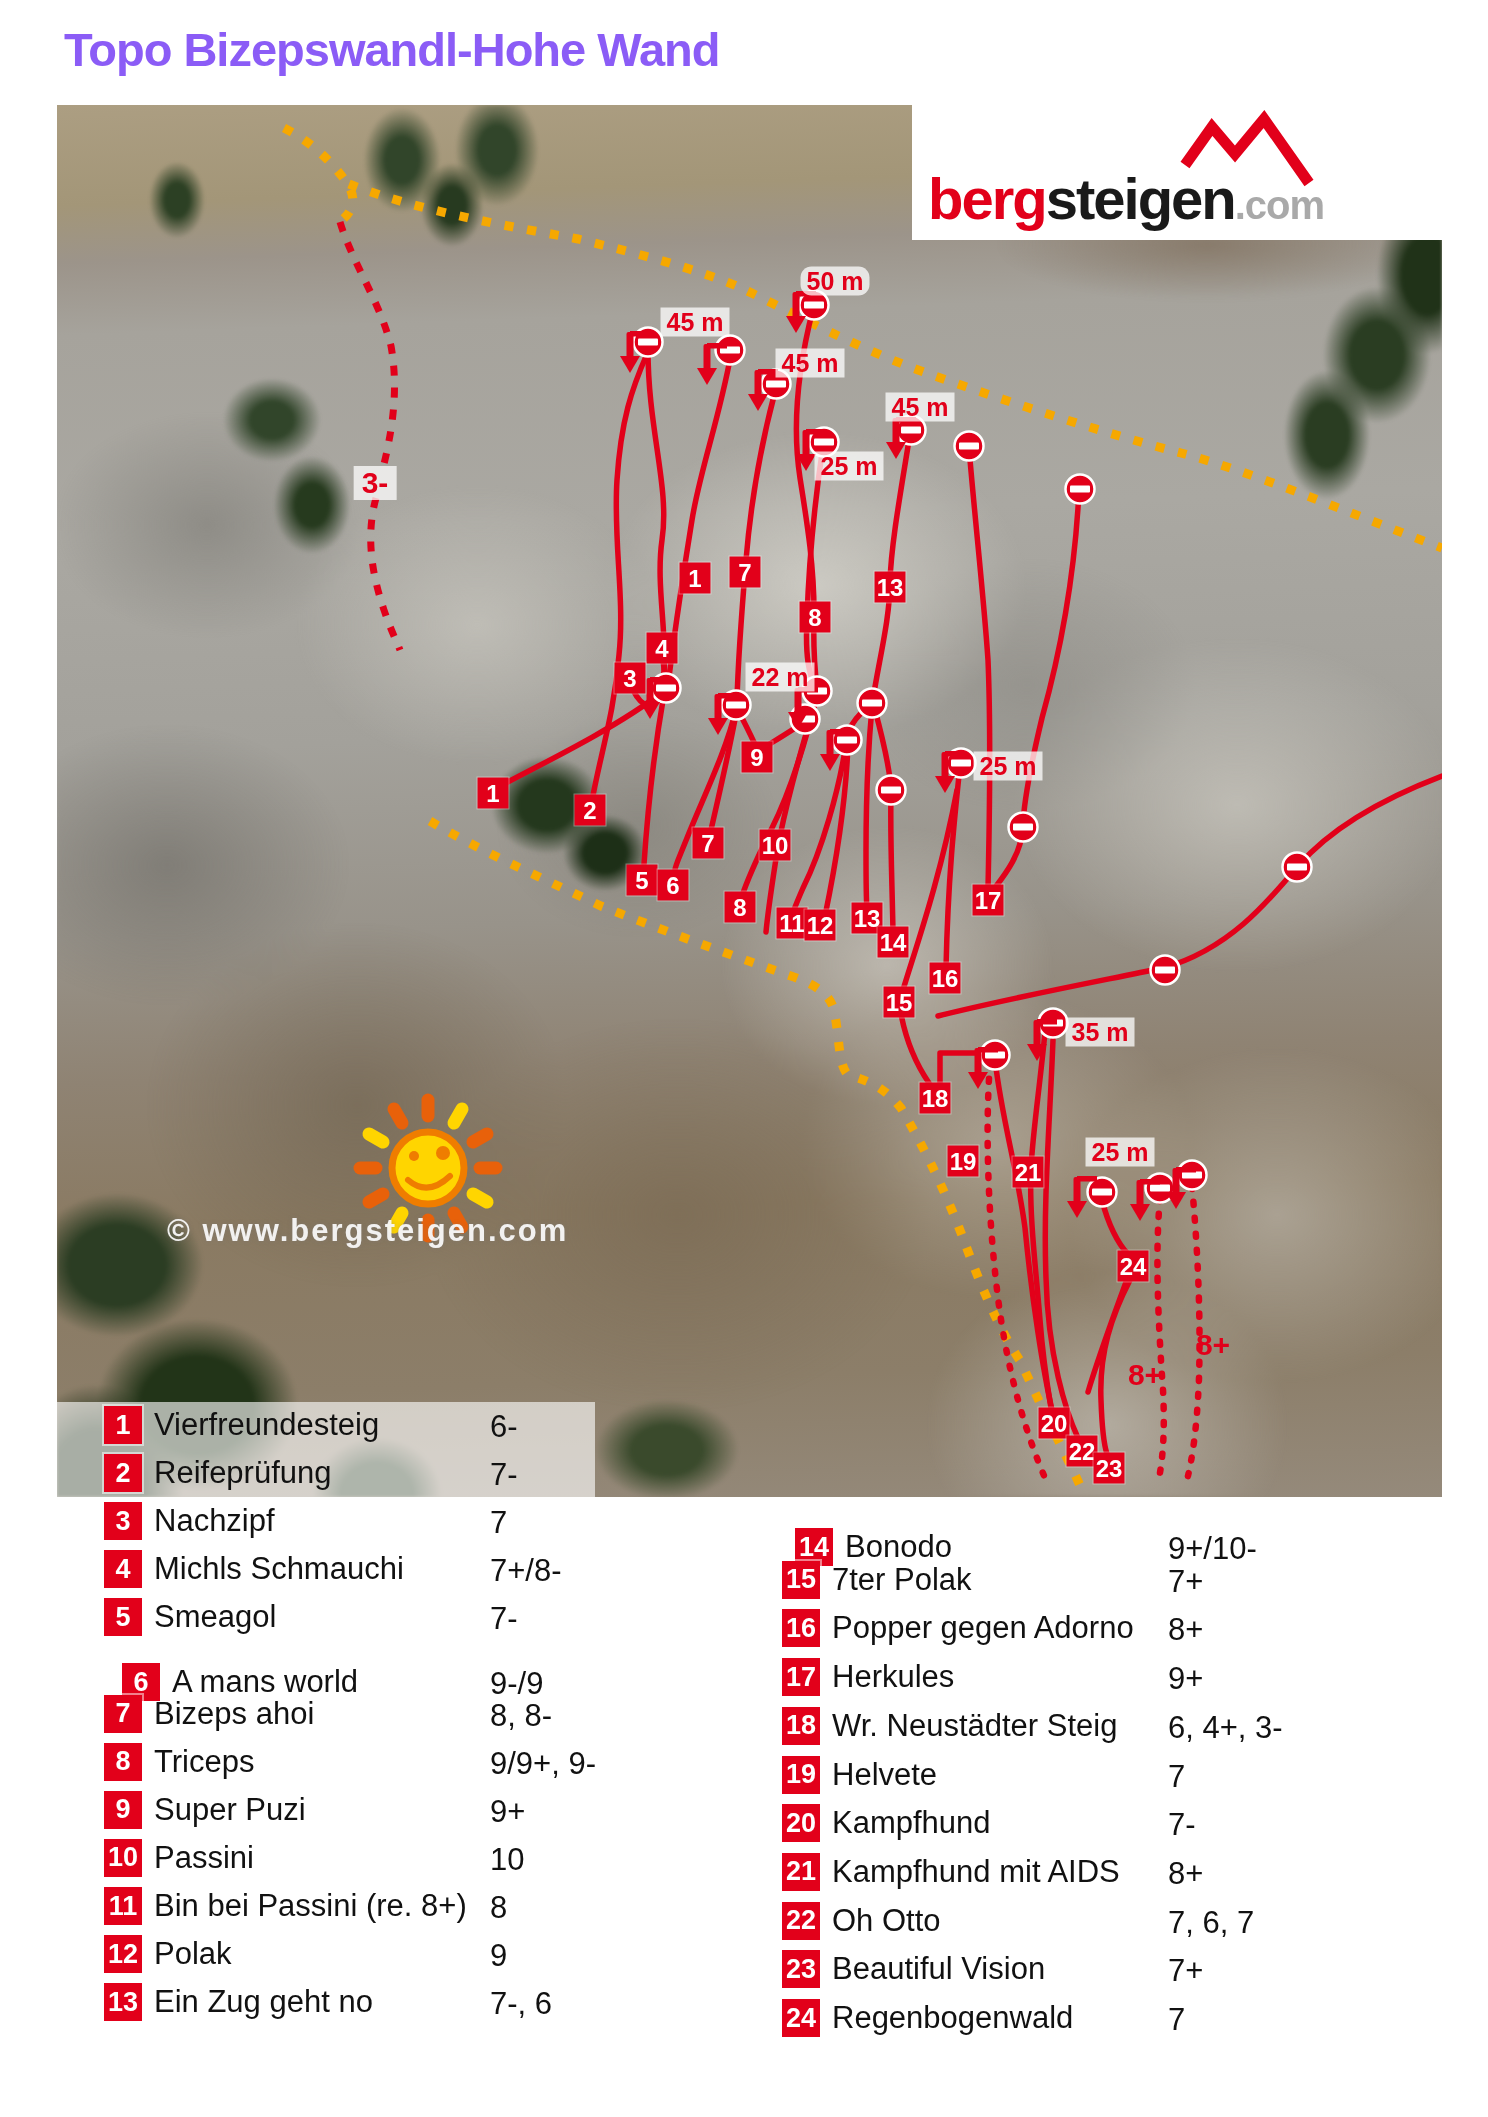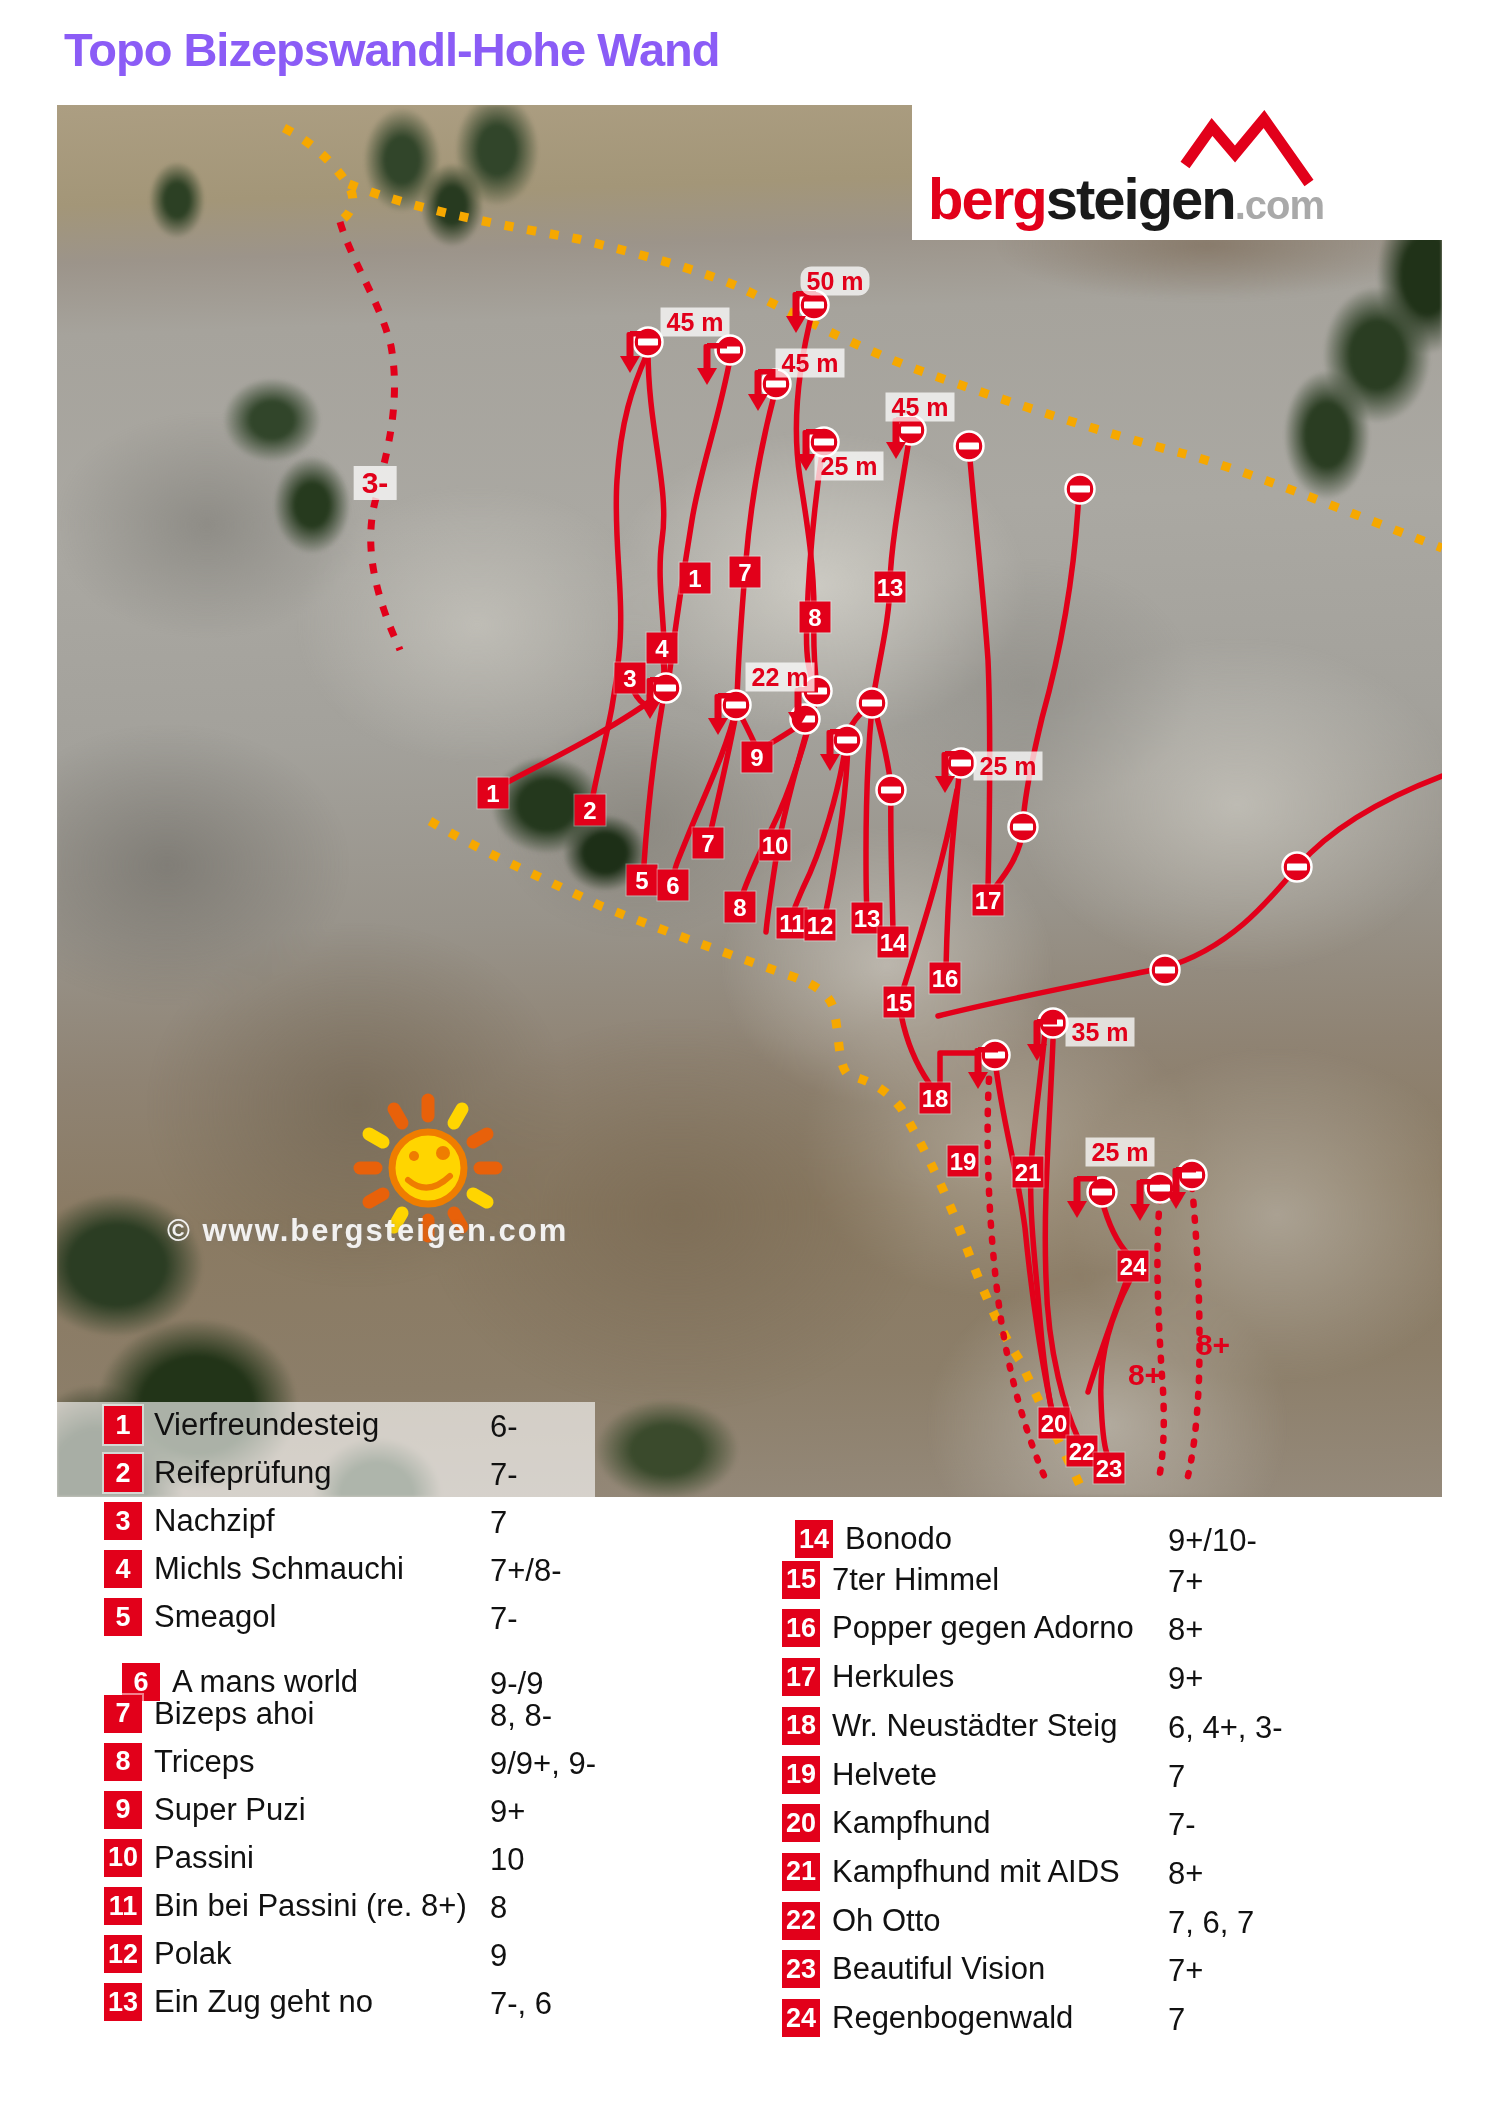--- a/index.html
+++ b/index.html
@@ -396,22 +396,22 @@
       <div class="leg-row" style="top: 257px; padding-left: 18px;"><span class="leg-num">6</span><span class="leg-name">A mans world</span><span class="leg-grade">9-/9</span></div>
       <div class="leg-row" style="top: 288.6px;"><span class="leg-num">7</span><span class="leg-name">Bizeps ahoi</span><span class="leg-grade">8, 8-</span></div>
       <div class="leg-row" style="top: 336.7px;"><span class="leg-num">8</span><span class="leg-name">Triceps</span><span class="leg-grade">9/9+, 9-</span></div>
       <div class="leg-row" style="top: 384.8px;"><span class="leg-num">9</span><span class="leg-name">Super Puzi</span><span class="leg-grade">9+</span></div>
       <div class="leg-row" style="top: 432.9px;"><span class="leg-num">10</span><span class="leg-name">Passini</span><span class="leg-grade">10</span></div>
       <div class="leg-row" style="top: 481px;"><span class="leg-num">11</span><span class="leg-name">Bin bei Passini (re. 8+)</span><span class="leg-grade">8</span></div>
       <div class="leg-row" style="top: 529.1px;"><span class="leg-num">12</span><span class="leg-name">Polak</span><span class="leg-grade">9</span></div>
       <div class="leg-row" style="top: 577.2px;"><span class="leg-num">13</span><span class="leg-name">Ein Zug geht no</span><span class="leg-grade">7-, 6</span></div>
     </div>
   <div id="legend-right" class="legend-col">
-      <div class="leg-row" style="top: 8px; padding-left: 13px;"><span class="leg-num">14</span><span class="leg-name">Bonodo</span><span class="leg-grade">9+/10-</span></div>
-      <div class="leg-row" style="top: 48.7px;"><span class="leg-num">15</span><span class="leg-name">7ter Himmel</span><span class="leg-grade">7+</span></div>
+      <div class="leg-row" style="top: 16px; padding-left: 13px;"><span class="leg-num">14</span><span class="leg-name">Bonodo</span><span class="leg-grade">9+/10-</span></div>
+      <div class="leg-row" style="top: 48.7px;"><span class="leg-num">15</span><span class="leg-name">7ter Polak</span><span class="leg-grade">7+</span></div>
       <div class="leg-row" style="top: 97.4px;"><span class="leg-num">16</span><span class="leg-name">Popper gegen Adorno</span><span class="leg-grade">8+</span></div>
       <div class="leg-row" style="top: 146.1px;"><span class="leg-num">17</span><span class="leg-name">Herkules</span><span class="leg-grade">9+</span></div>
       <div class="leg-row" style="top: 194.8px;"><span class="leg-num">18</span><span class="leg-name">Wr.  Neustädter Steig</span><span class="leg-grade">6, 4+, 3-</span></div>
       <div class="leg-row" style="top: 243.5px;"><span class="leg-num">19</span><span class="leg-name">Helvete</span><span class="leg-grade">7</span></div>
       <div class="leg-row" style="top: 292.2px;"><span class="leg-num">20</span><span class="leg-name">Kampfhund</span><span class="leg-grade">7-</span></div>
       <div class="leg-row" style="top: 340.9px;"><span class="leg-num">21</span><span class="leg-name">Kampfhund mit AIDS</span><span class="leg-grade">8+</span></div>
       <div class="leg-row" style="top: 389.6px;"><span class="leg-num">22</span><span class="leg-name">Oh Otto</span><span class="leg-grade">7, 6, 7</span></div>
       <div class="leg-row" style="top: 438.3px;"><span class="leg-num">23</span><span class="leg-name">Beautiful Vision</span><span class="leg-grade">7+</span></div>
       <div class="leg-row" style="top: 487px;"><span class="leg-num">24</span><span class="leg-name">Regenbogenwald</span><span class="leg-grade">7</span></div>
     </div>

